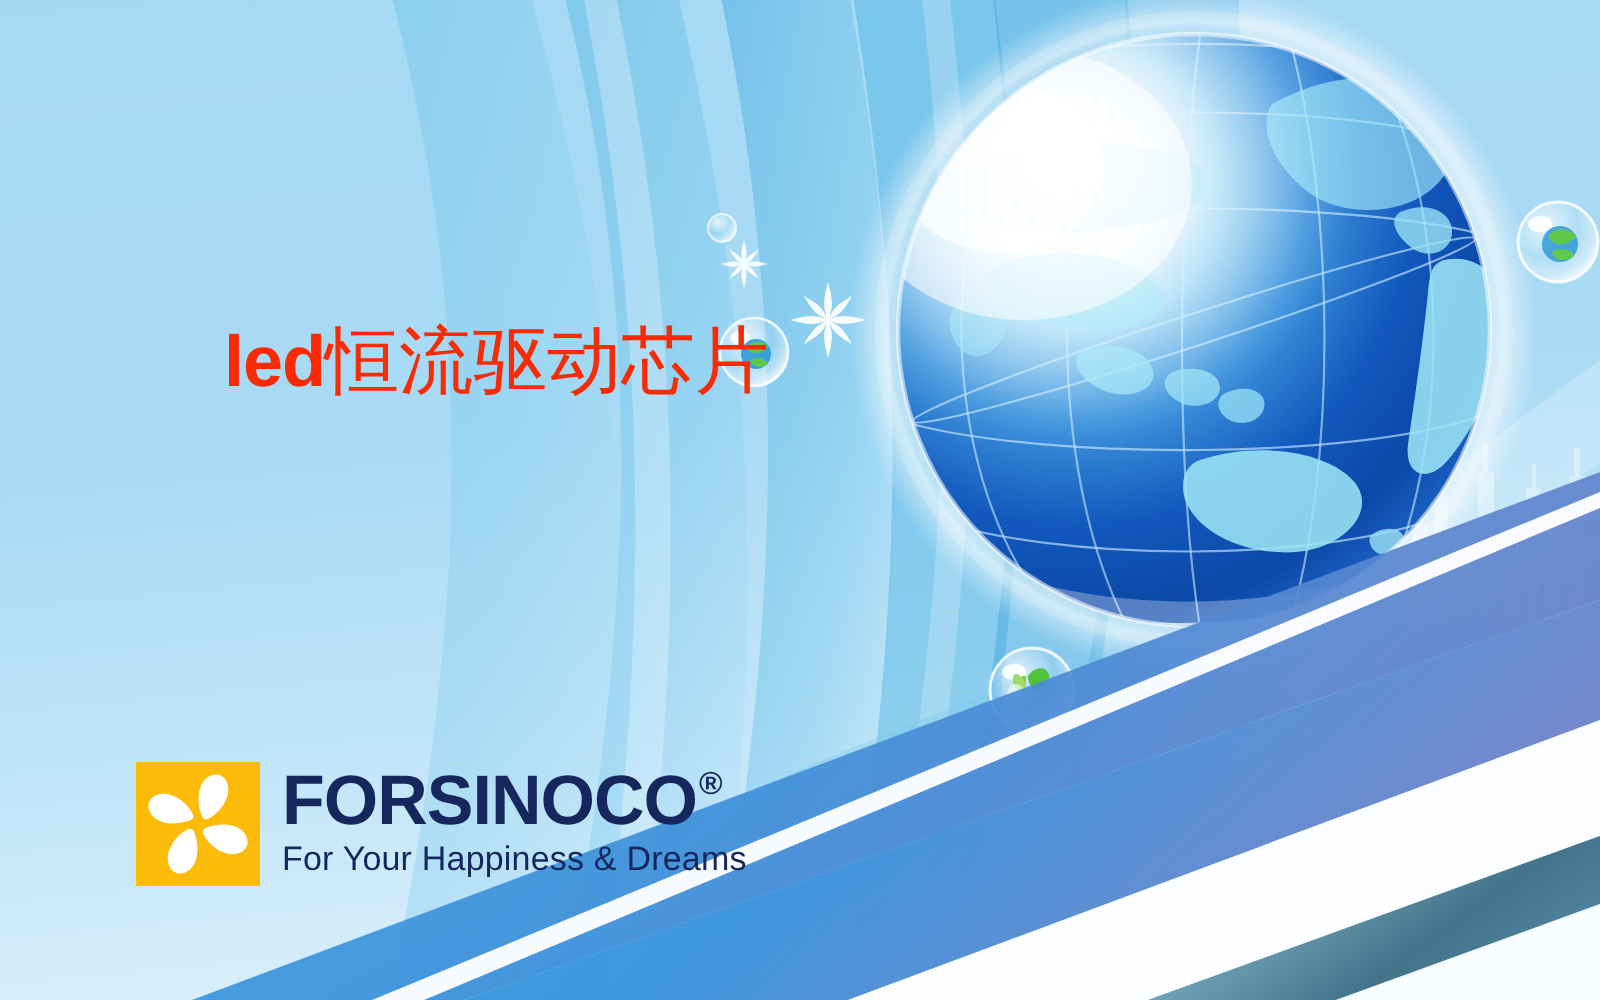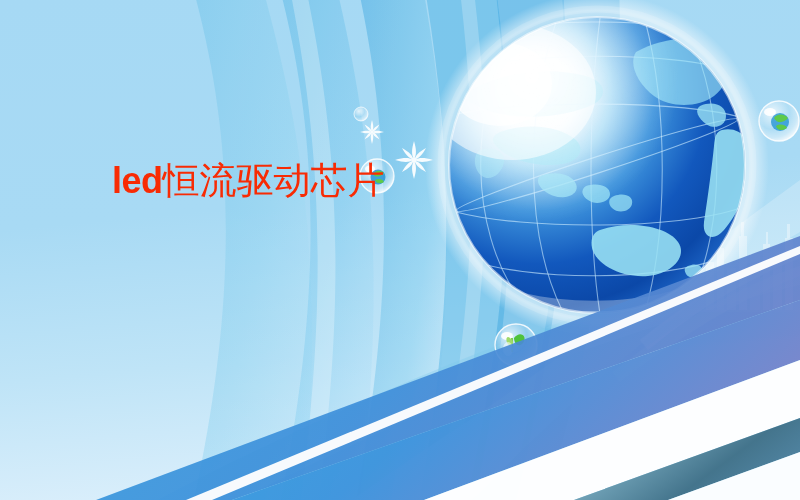--- a/index.html
+++ b/index.html
@@ -385,14 +385,33 @@
         <path d="M800,418 L800,452 L668,500 L574,500 Z" fill="url(#gBandTeal)" opacity="0.95"></path>
         <path d="M800,452 L800,500 L668,500 Z" fill="#ffffff" opacity="0.95"></path>
       </g>
     </g>
   </svg>
 
   <div id="headline">
     <div class="hl-line" id="hl-line-1"><span class="latin">led</span><span>恒流驱动芯片</span></div>
   </div>
 
+  <div id="logo">
+    <div id="logo-mark">
+      <svg width="62" height="62" viewBox="0 0 62 62">
+        <g fill="#ffffff">
+          <path d="M34,27 C34,18 38,11 44,10 C49,9.3 52,13 51,18 C50,24 43,29 37,30 C34.6,30.4 34,29.2 34,27 Z" transform="rotate(-18 31 31)"></path>
+          <path d="M34,27 C34,18 38,11 44,10 C49,9.3 52,13 51,18 C50,24 43,29 37,30 C34.6,30.4 34,29.2 34,27 Z" transform="rotate(72 31 31)"></path>
+          <path d="M34,27 C34,18 38,11 44,10 C49,9.3 52,13 51,18 C50,24 43,29 37,30 C34.6,30.4 34,29.2 34,27 Z" transform="rotate(162 31 31)"></path>
+          <path d="M34,27 C34,18 38,11 44,10 C49,9.3 52,13 51,18 C50,24 43,29 37,30 C34.6,30.4 34,29.2 34,27 Z" transform="rotate(252 31 31)"></path>
+        </g>
+      </svg>
+    </div>
+    <div id="logo-text">
+      <div id="logo-wordmark">
+          <span>FORSINOCO</span>
+          <span id="logo-reg">®</span>
+        </div>
+      <div id="logo-tagline">For Your Happiness &amp; Dreams</div>
+    </div>
+  </div>
 
 </div>
 
 </body></html>

